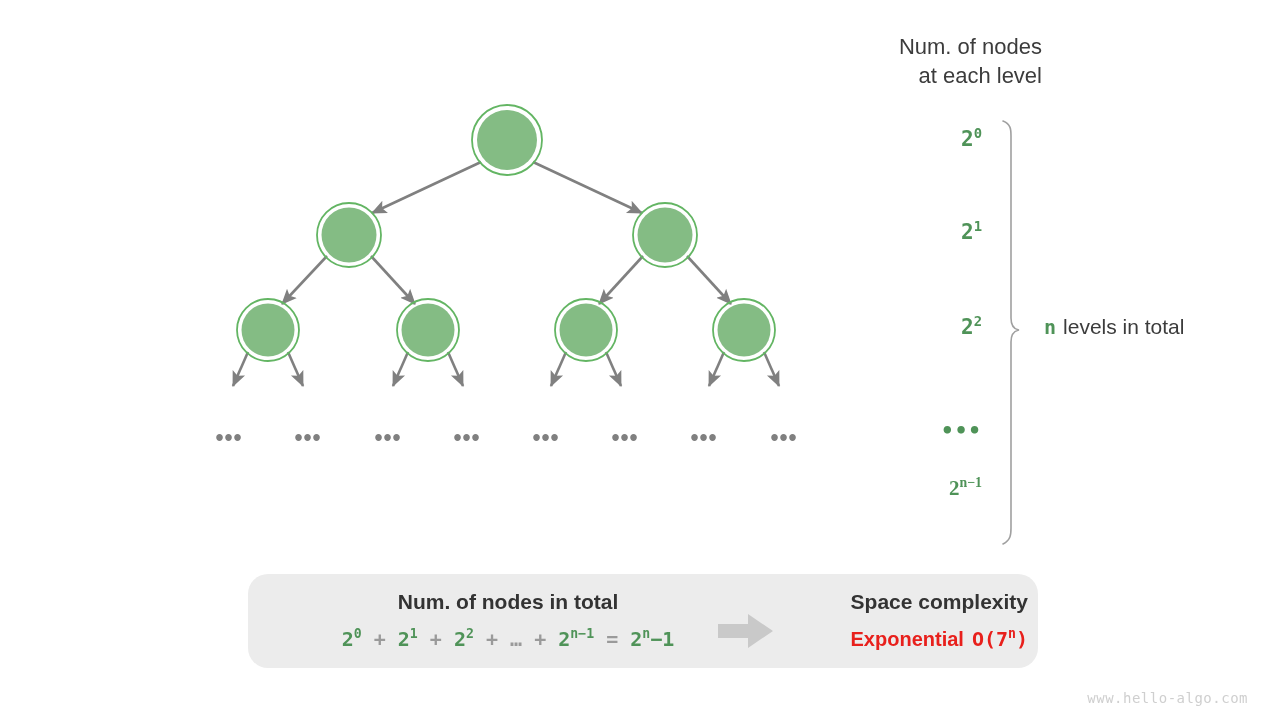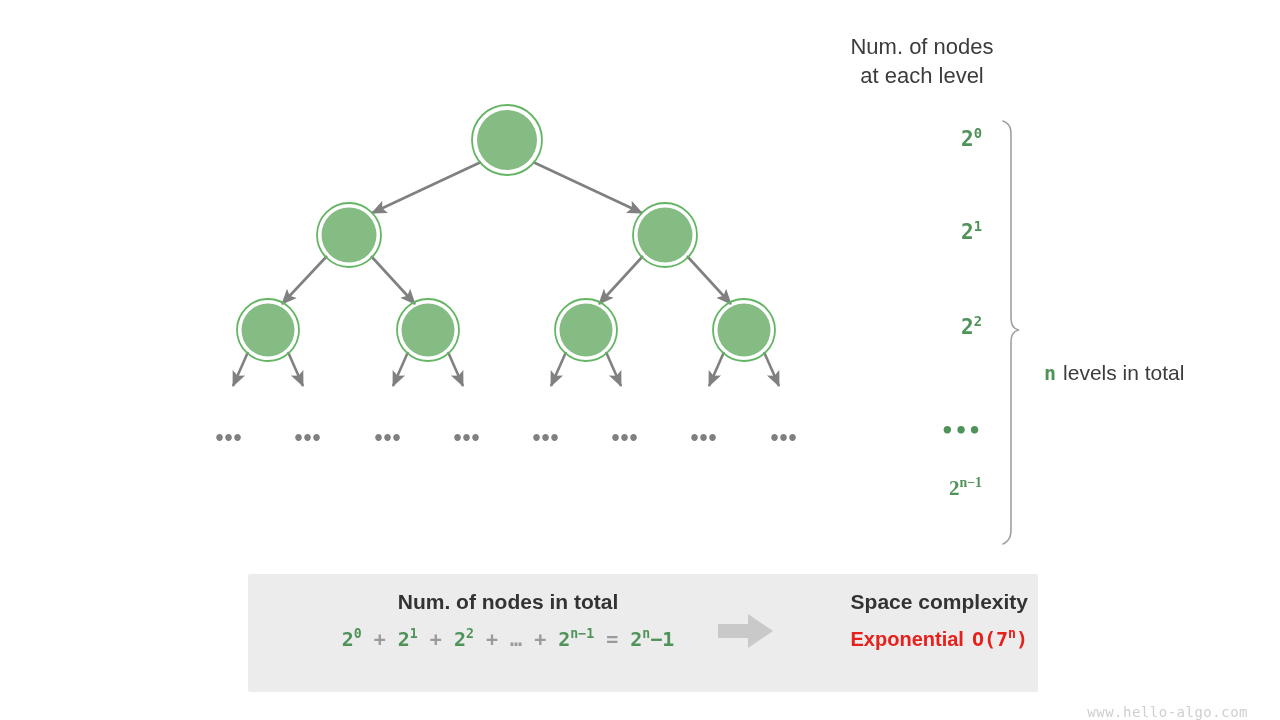--- a/index.html
+++ b/index.html
@@ -30,21 +30,21 @@
     height: 720px;
     pointer-events: none;
   }
 
   
   .col-header {
     position: absolute;
     left: 802px;
     top: 32px;
     width: 240px;
-    text-align: center;
+    text-align: right;
     font-size: 22px;
     line-height: 29px;
     color: #3c3c3c;
     font-family: "Liberation Sans", sans-serif;
     white-space: pre-line;
   }
 
   
   .level-label {
     position: absolute;
@@ -68,42 +68,41 @@
   }
 
   
   .total-label {
     position: absolute;
     left: 1044px;
     top: 315px;
     font-size: 21px;
     color: #3c3c3c;
     white-space: nowrap;
-    margin-top: 46px;
   }
   .total-label .n {
     color: #4f9358;
     font-family: "DejaVu Sans Mono", monospace;
     font-weight: bold;
     font-size: 20px;
   }
   .total-label .txt {
     font-family: "Liberation Sans", sans-serif;
     margin-left: 7px;
   }
 
   
   #summary-box {
     position: absolute;
     left: 248px;
     top: 574px;
     width: 790px;
-    height: 118px;
+    height: 94px;
     background: #ececec;
-    border-radius: 2px;
+    border-radius: 20px;
   }
   .sum-left {
     position: absolute;
     left: 10px;
     top: 16px;
     width: 500px;
     text-align: center;
   }
   .sum-right {
     position: absolute;
@@ -170,21 +169,21 @@
     color: #808080;
     letter-spacing: 1px;
     transform: translateX(-50%);
     line-height: 1;
   }
 
   
   #watermark {
     position: absolute;
     right: 32px;
-    bottom: 0;
+    bottom: 14px;
     font-family: "DejaVu Sans Mono", monospace;
     font-size: 14px;
     color: #cfcfcf;
     letter-spacing: 0.5px;
   }
 </style>
 </head>
 <body>
 
 <div id="stage">

